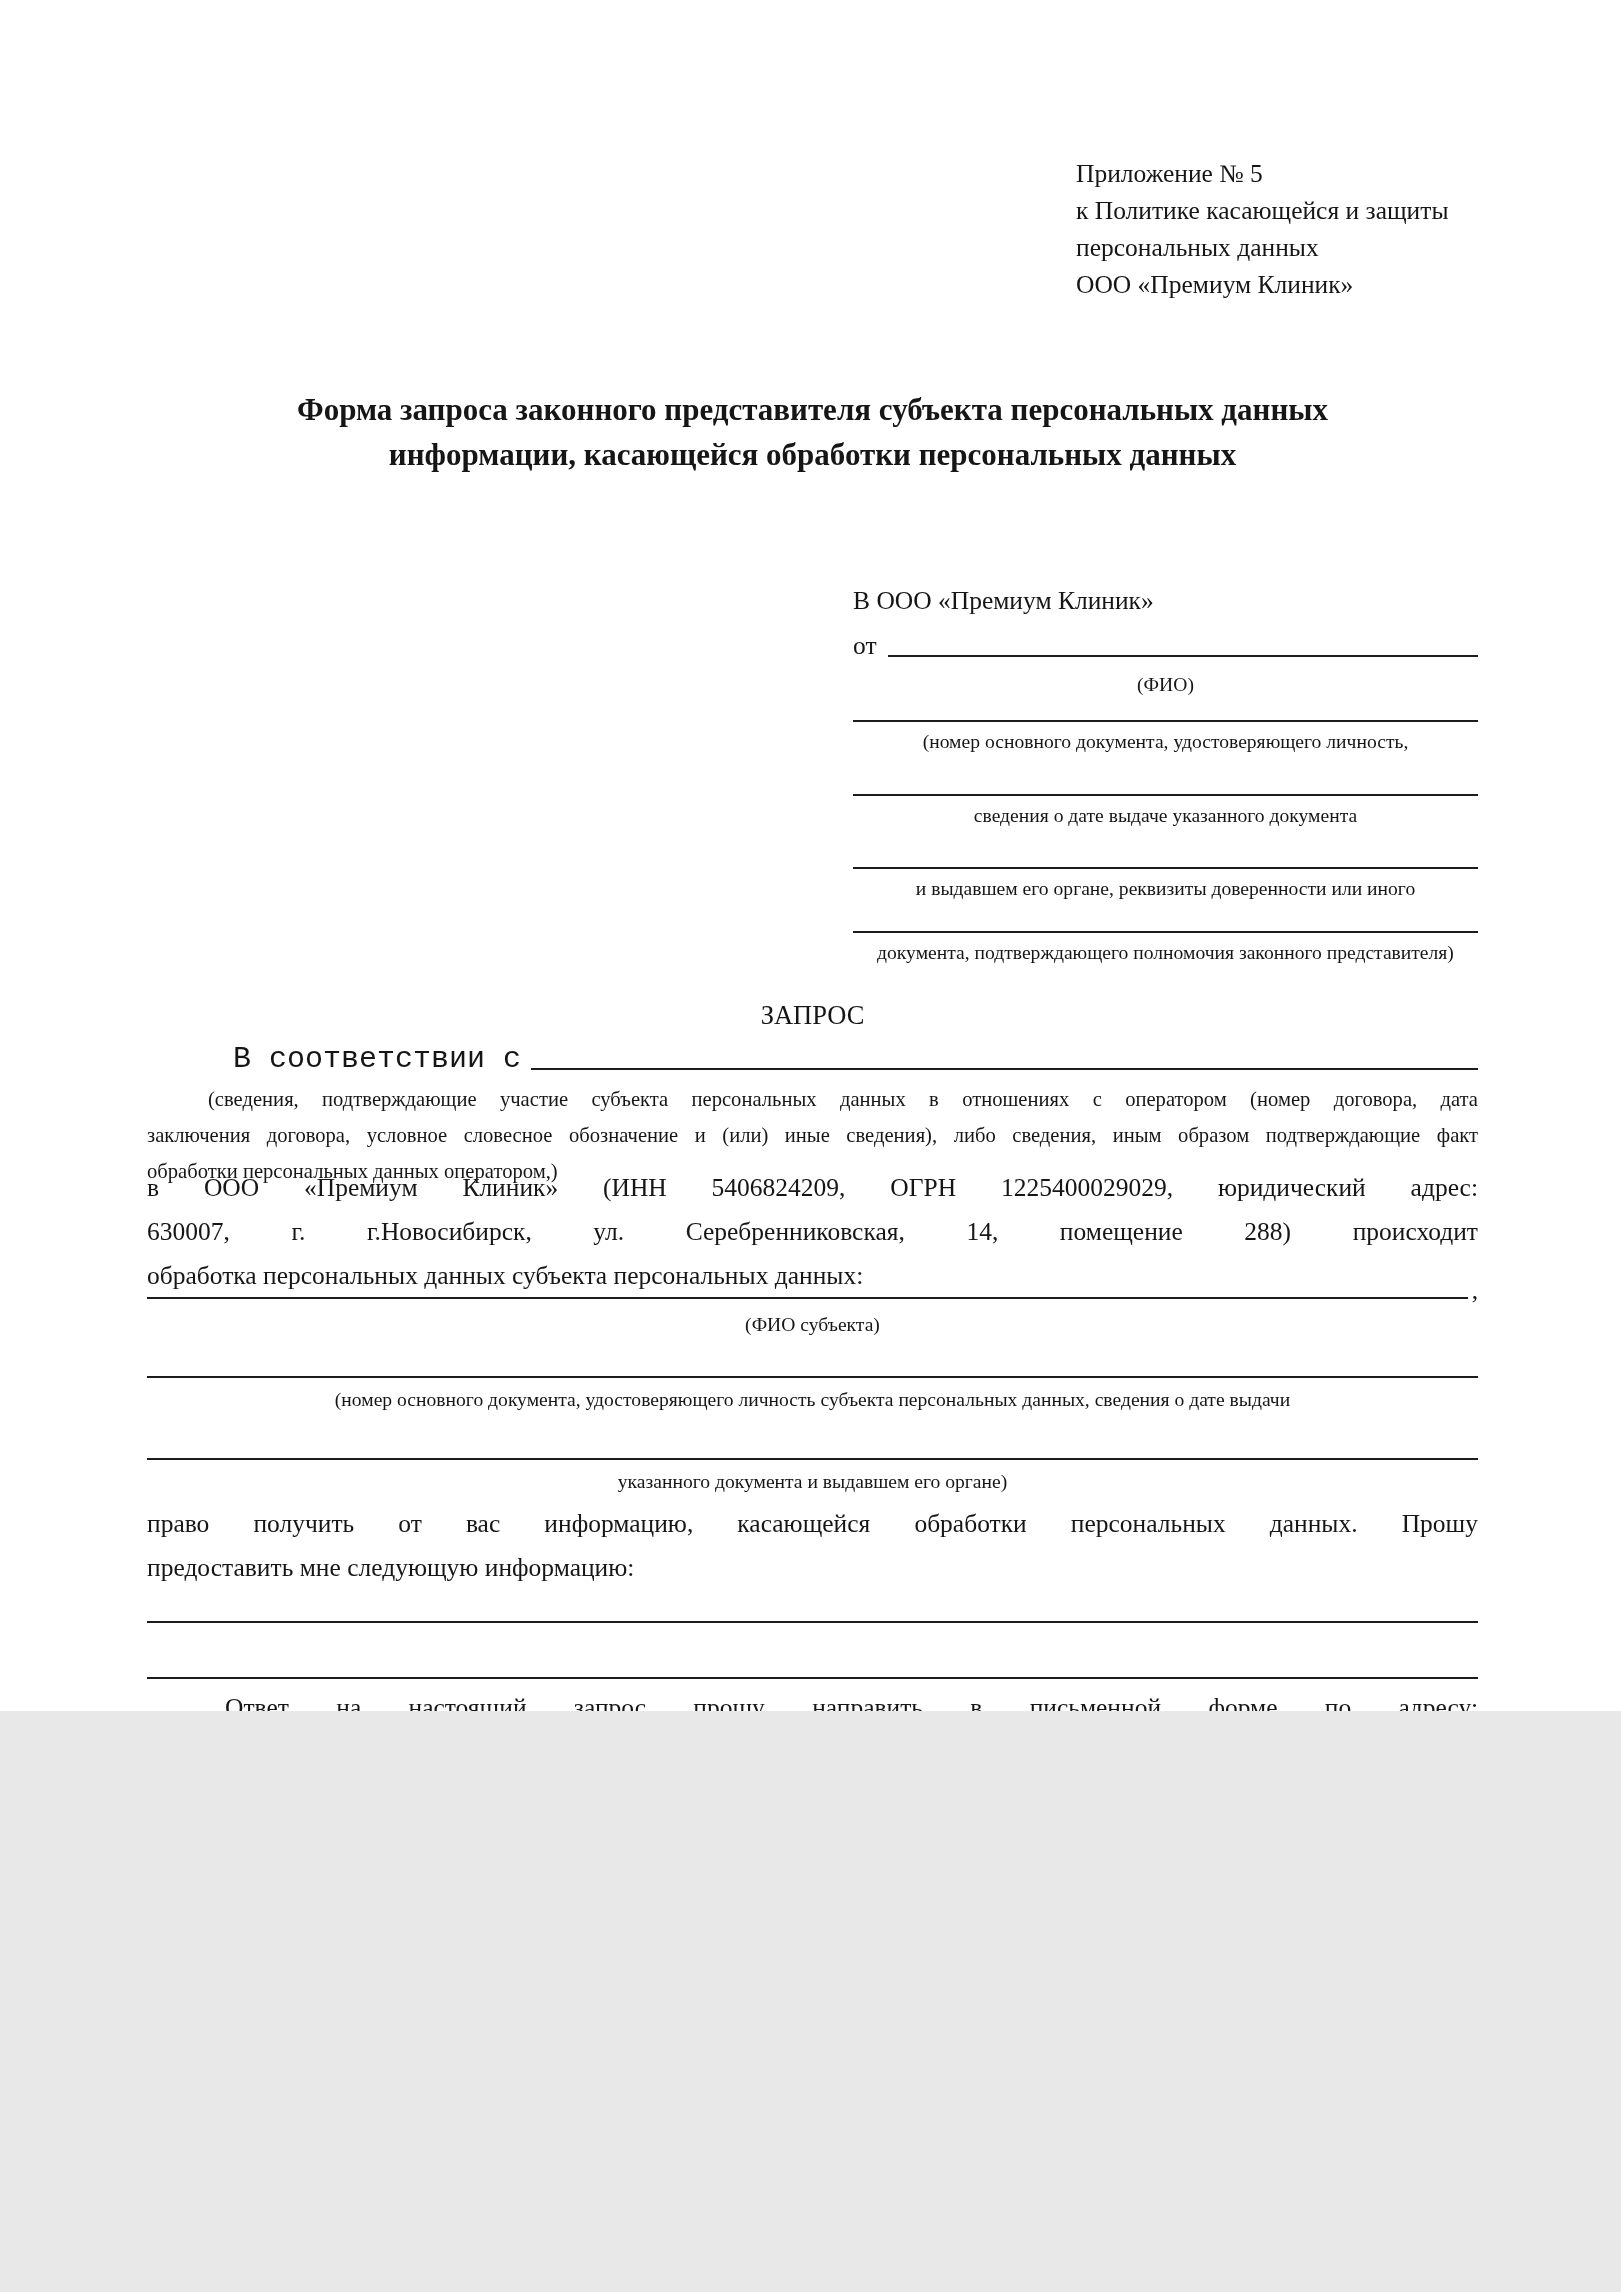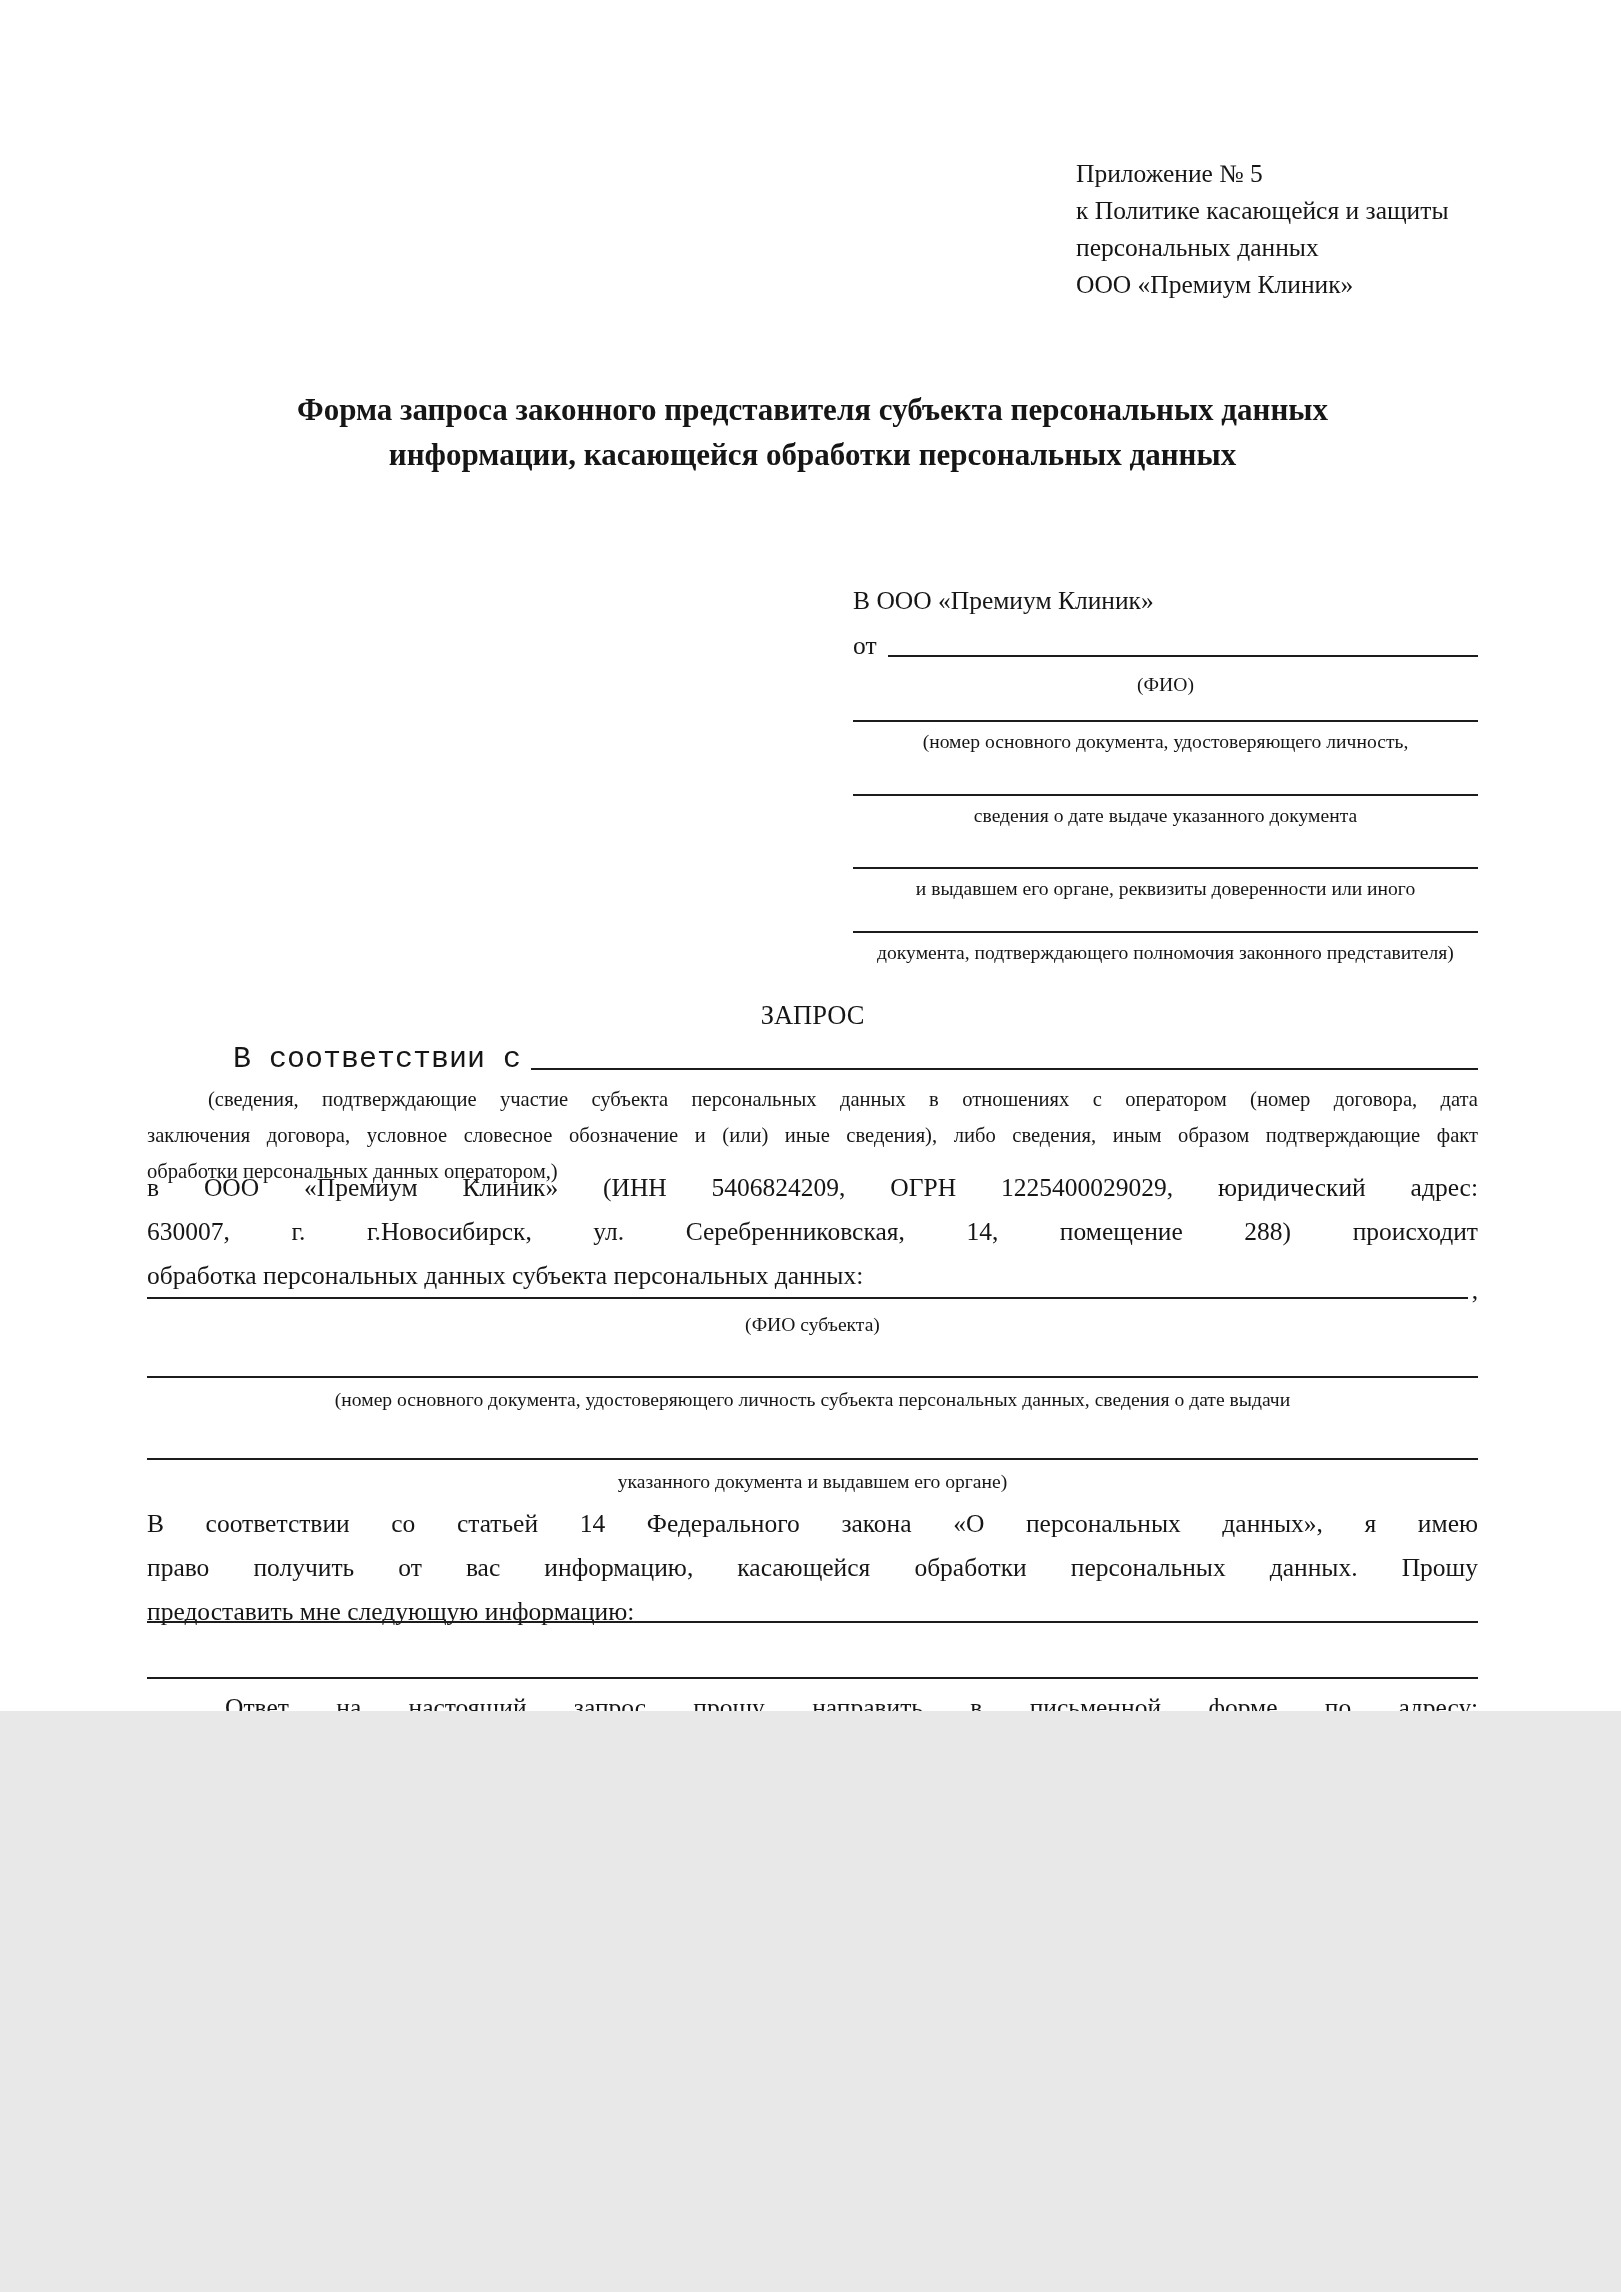--- a/index.html
+++ b/index.html
@@ -102,21 +102,20 @@
   </div>
   <div class="abs content center cap" style="top:1313px;font-family:Liberation Serif, serif;">(ФИО субъекта)</div>
 
   <div class="abs content hline" style="top:1376px;"></div>
   <div class="abs content center cap nowrap" style="top:1388px;">(номер основного документа, удостоверяющего личность субъекта персональных данных, сведения о дате выдачи</div>
 
   <div class="abs content hline" style="top:1458px;"></div>
   <div class="abs content center cap" style="top:1470px;">указанного документа и выдавшем его органе)</div>
 
   <div class="abs content body-text" style="top:1502px;">
-    <div class="jline">В соответствии со статьей 14 Федерального закона «О персональных данных», я имею</div>
     <div class="jline">право получить от вас информацию, касающейся обработки персональных данных. Прошу</div>
     <div>предоставить мне следующую информацию:</div>
   </div>
 
   <div class="abs content hline" style="top:1621px;"></div>
   <div class="abs content hline" style="top:1677px;"></div>
 
   <div class="abs content body-text jline" style="top:1686px;padding-left:78px;">Ответ на настоящий запрос прошу направить в письменной форме по адресу:</div>
   <div class="abs content flex-row" style="top:1717px;height:33px;font-size:25.5px;line-height:31px;">
     <span class="fill"></span>

